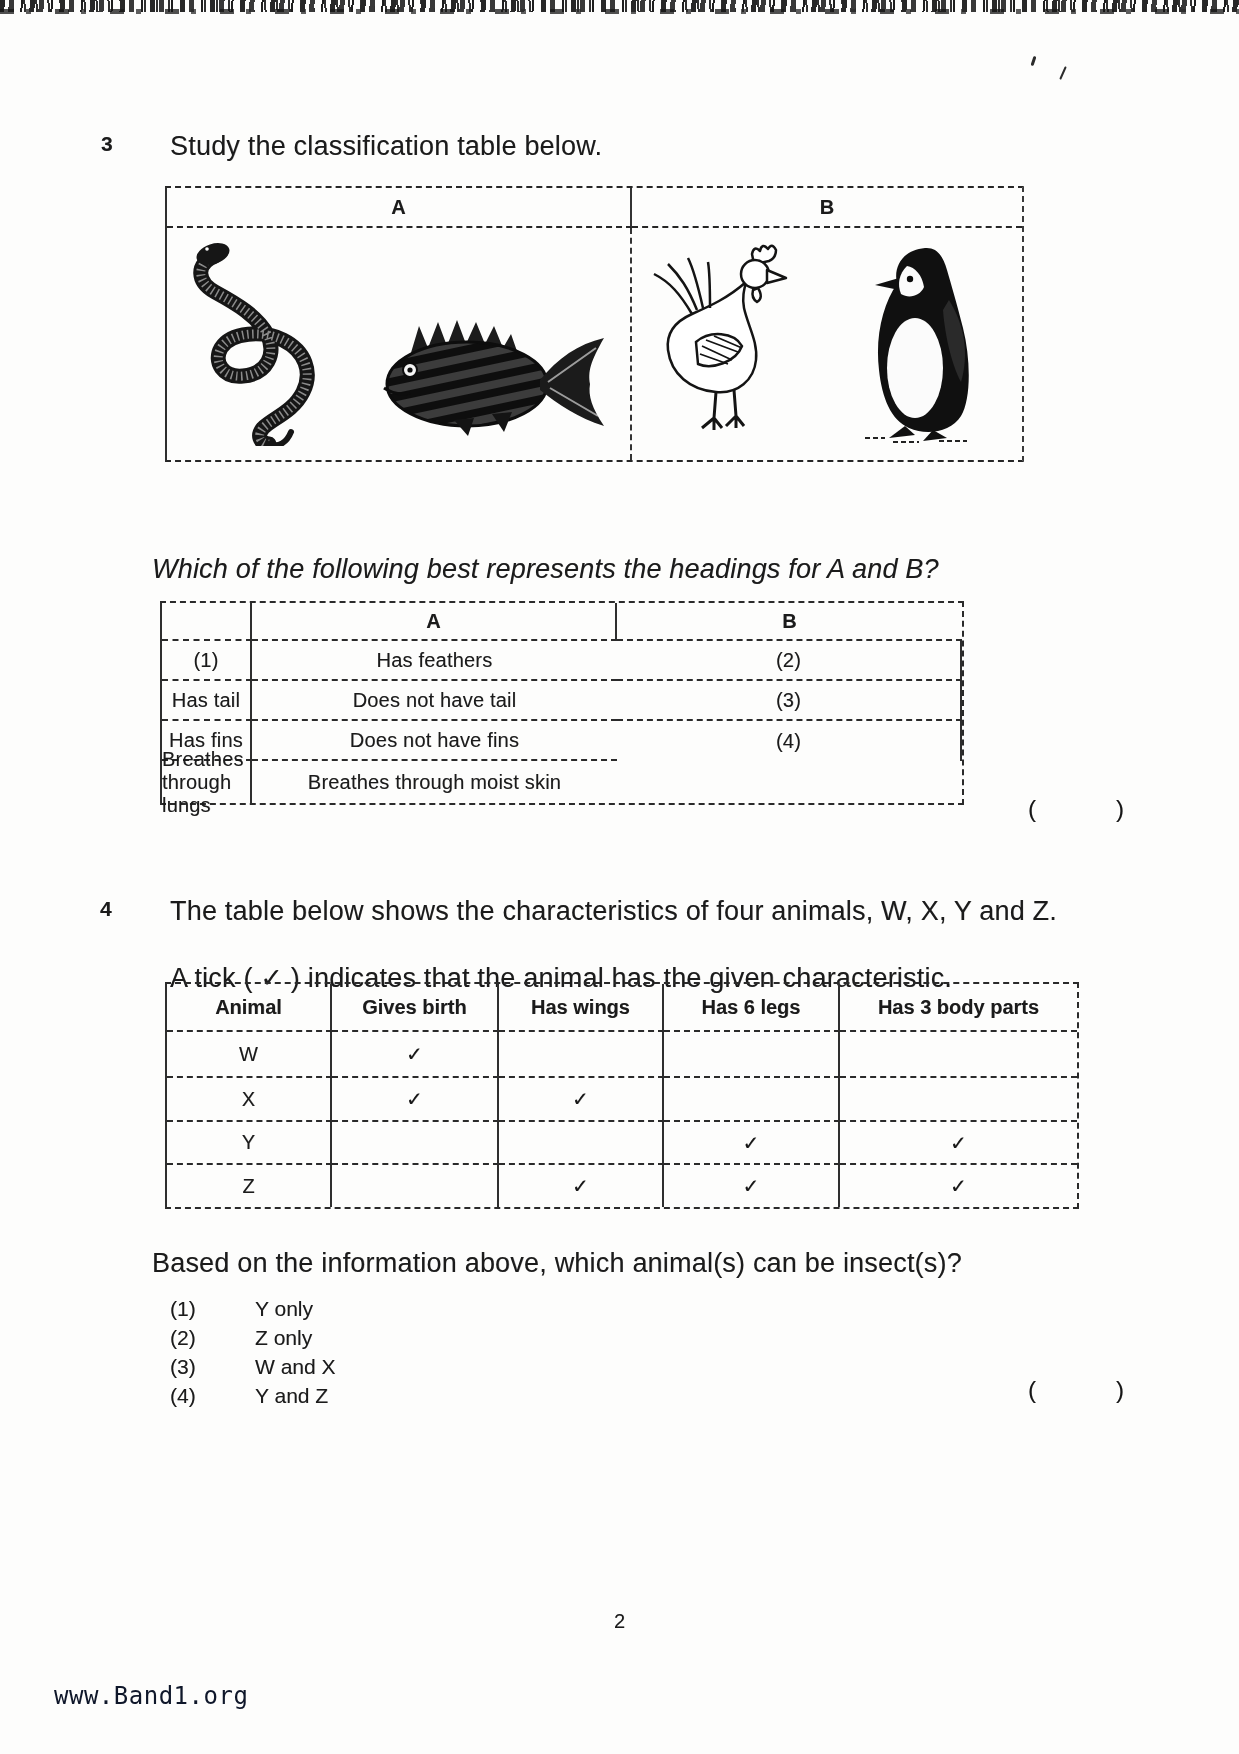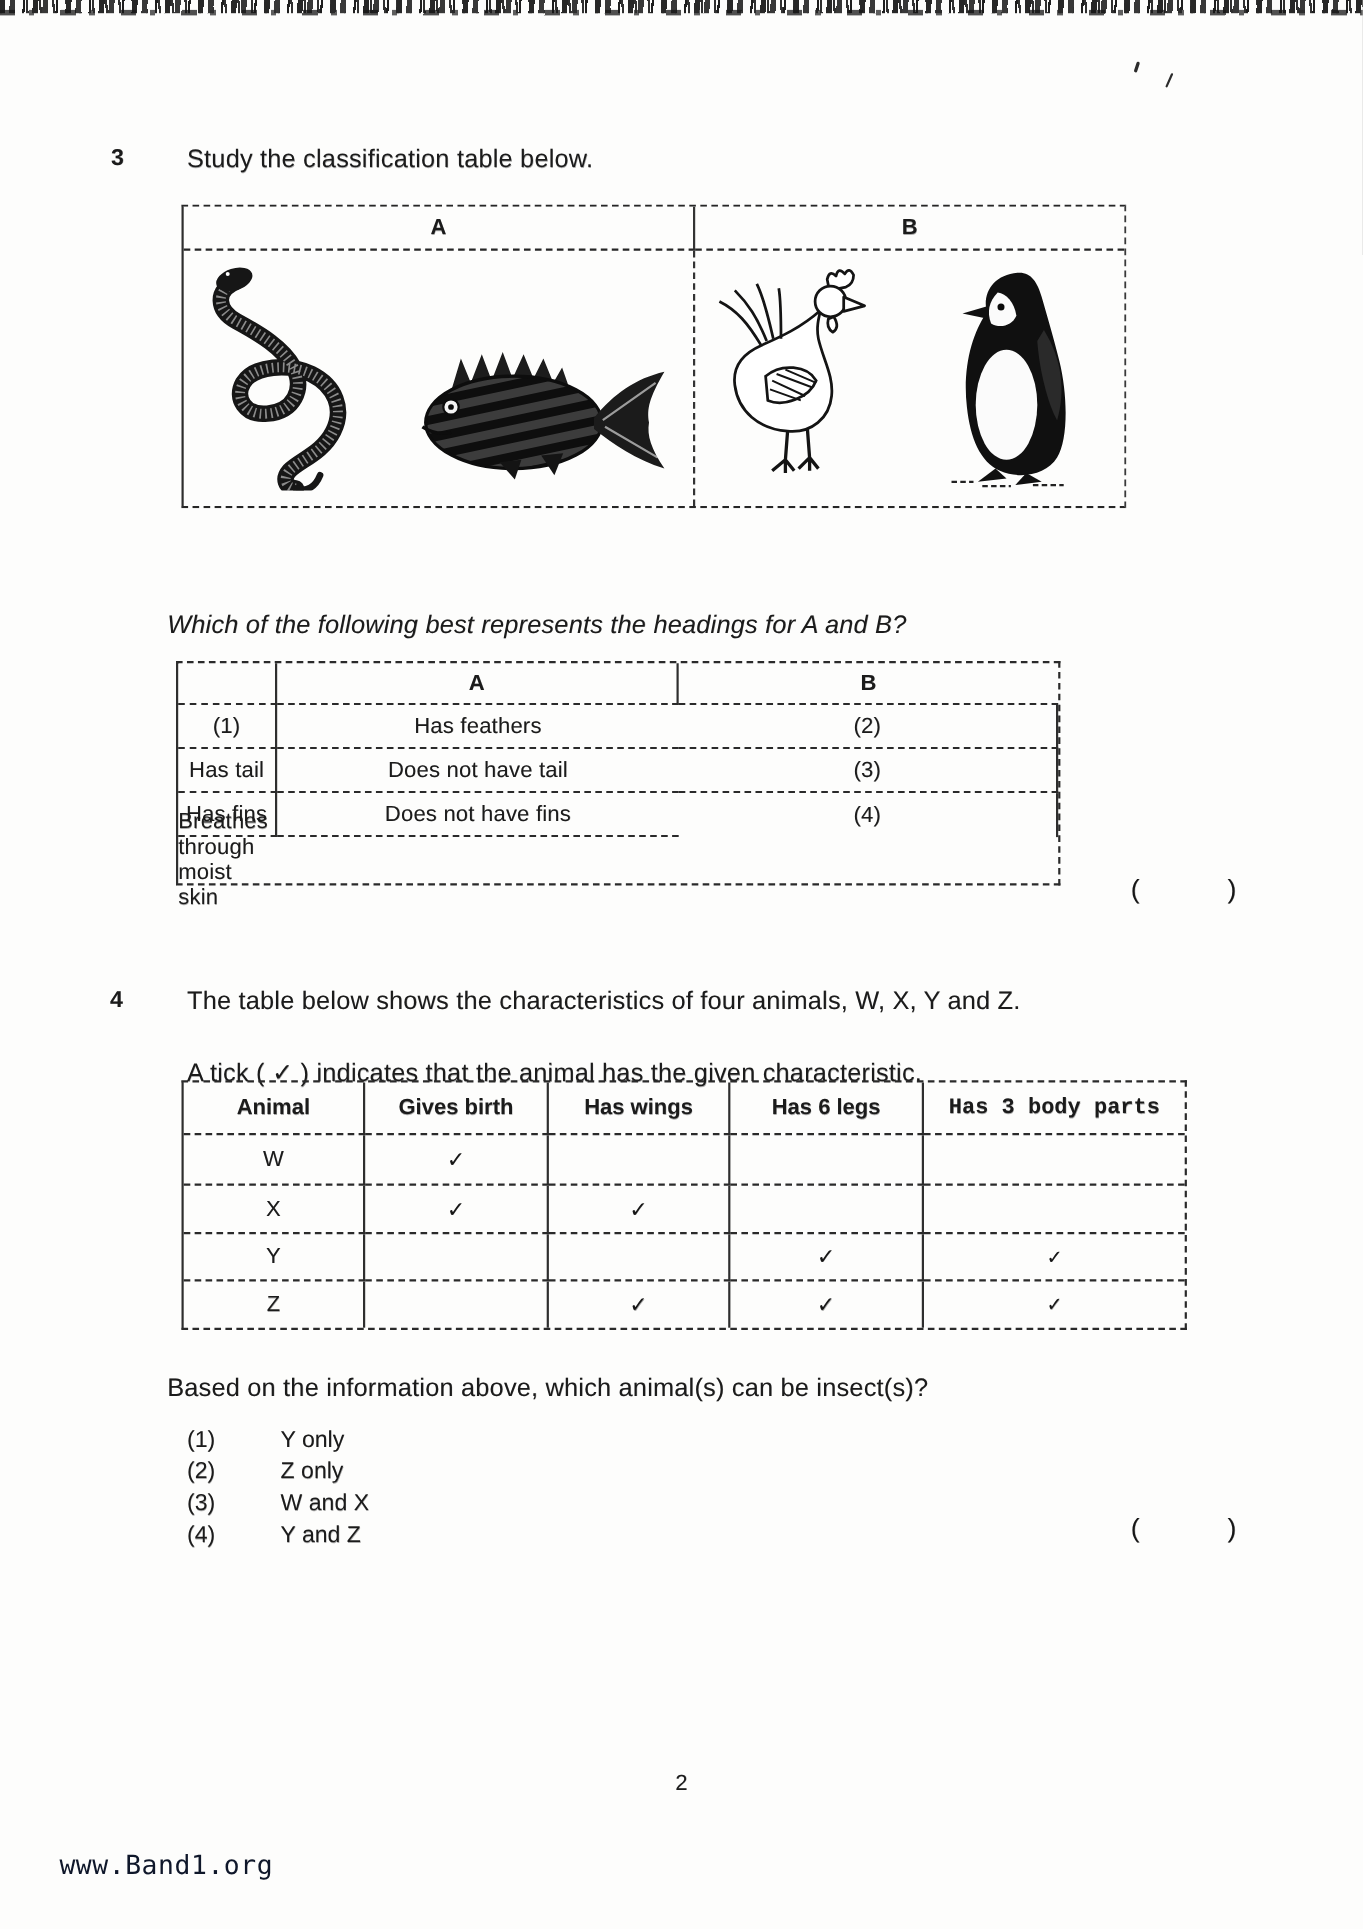--- a/index.html
+++ b/index.html
@@ -21,21 +21,21 @@
     position:absolute;left:0;top:9px;width:100%;height:5px;
     background:repeating-linear-gradient(91deg,#161616 0 14px,transparent 14px 26px,#2a2a2a 26px 31px,transparent 31px 55px);
     opacity:.75;
   }
   .stray{position:absolute;background:#2c2c2c;}
   .stray.m1{left:1032px;top:56px;width:3px;height:10px;transform:rotate(18deg);border-radius:2px;}
   .stray.m2{left:1062px;top:66px;width:2px;height:14px;transform:rotate(24deg);border-radius:2px;}
 
   .abs{position:absolute;}
   .qnum{font-weight:bold;font-size:21px;}
-  .prompt{font-size:23px;letter-spacing:.2px;}
+  .prompt{font-size:27px;letter-spacing:.2px;}
 
   
   .imgtable{
     left:165px;top:186px;width:855px;height:272px;
     display:grid;grid-template-columns:465px 390px;grid-template-rows:40px 1fr;
     border:2px dashed #262626;border-left:2px solid #2e2e2e;border-right:2px dashed #3a3a3a;
   }
   .imgtable .hdr{
     display:flex;align-items:center;justify-content:center;
     font-weight:bold;font-size:20px;border-bottom:2px dashed #262626;
@@ -67,21 +67,21 @@
     left:165px;top:982px;width:910px;
     display:grid;grid-template-columns:165px 167px 165px 176px 237px;
     grid-template-rows:48px 46px 44px 43px 42px;
     border:2px dashed #2a2a2a;border-left:2px solid #2e2e2e;
   }
   .chartable .c{
     display:flex;align-items:center;justify-content:center;
     font-size:20px;border-bottom:2px dashed #2a2a2a;border-right:2px solid #2e2e2e;
   }
   .chartable .c.head{font-weight:bold;}
-  .chartable .c.endcol{border-right:none;font-family:Liberation Mono, monospace;}
+  .chartable .c.endcol{border-right:none;}
   .chartable .c.endrow{border-bottom:none;}
   .tick{font-size:20px;color:#161616;}
 
   .brackets{width:96px;display:flex;justify-content:space-between;font-size:24px;color:#161616;}
 
   .mcq-row{display:flex;font-size:21px;height:29px;align-items:flex-start;}
   .mcq-row .n{width:85px;}
 
   .pagenum{left:0;top:1610px;width:100%;text-align:center;font-size:20px;}
   .footer{left:54px;top:1682px;font-family:"DejaVu Sans Mono",monospace;font-size:24px;letter-spacing:.5px;text-shadow:none;color:#0f172a;}
@@ -175,20 +175,21 @@
 
     <div class="c num">(2)</div>
     <div class="c colA">Has tail</div>
     <div class="c">Does not have tail</div>
 
     <div class="c num">(3)</div>
     <div class="c colA">Has fins</div>
     <div class="c">Does not have fins</div>
 
     <div class="c num last">(4)</div>
+    <div class="c colA last">Breathes through lungs</div>
     <div class="c last">Breathes through moist skin</div>
   </div>
 
   <div class="abs brackets" style="left:1028px;top:795px;">
     <span>(</span>
     <span>)</span>
   </div>
 
   <div class="abs qnum" style="left:100px;top:897px;">4</div>
   <div class="abs prompt" style="left:170px;top:896px;">The table below shows the characteristics of four animals, W, X, Y and Z.</div>

